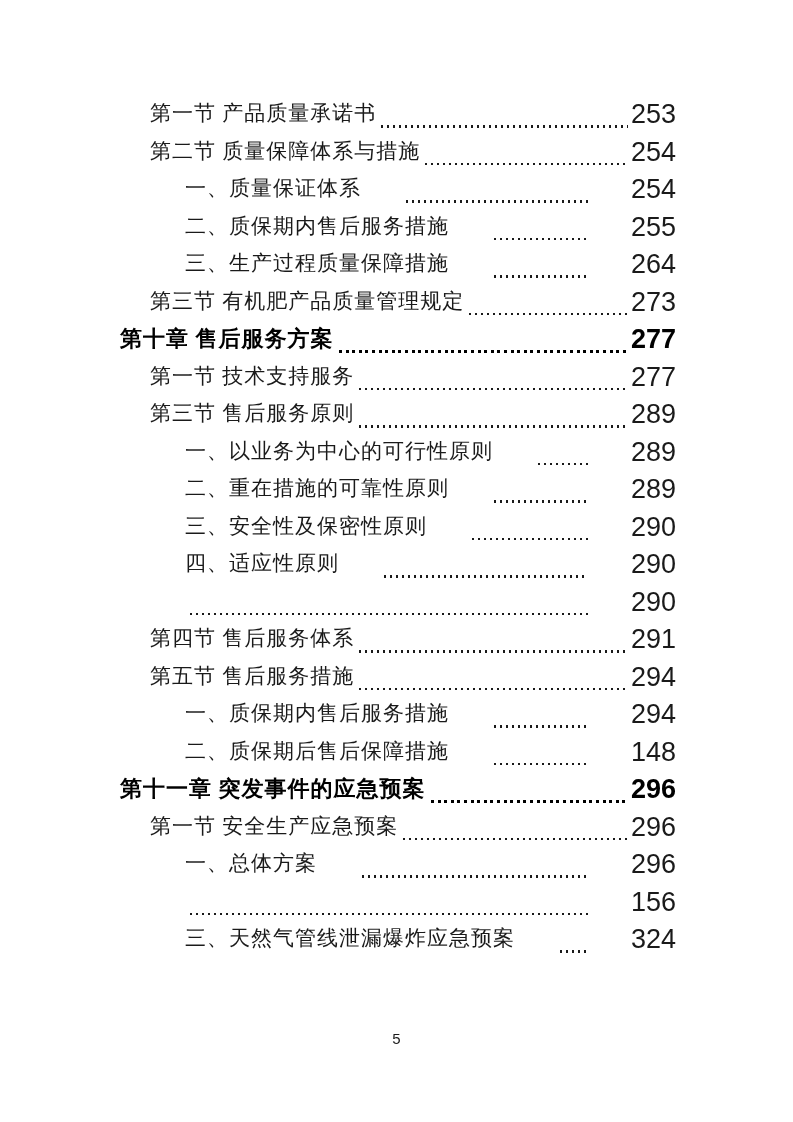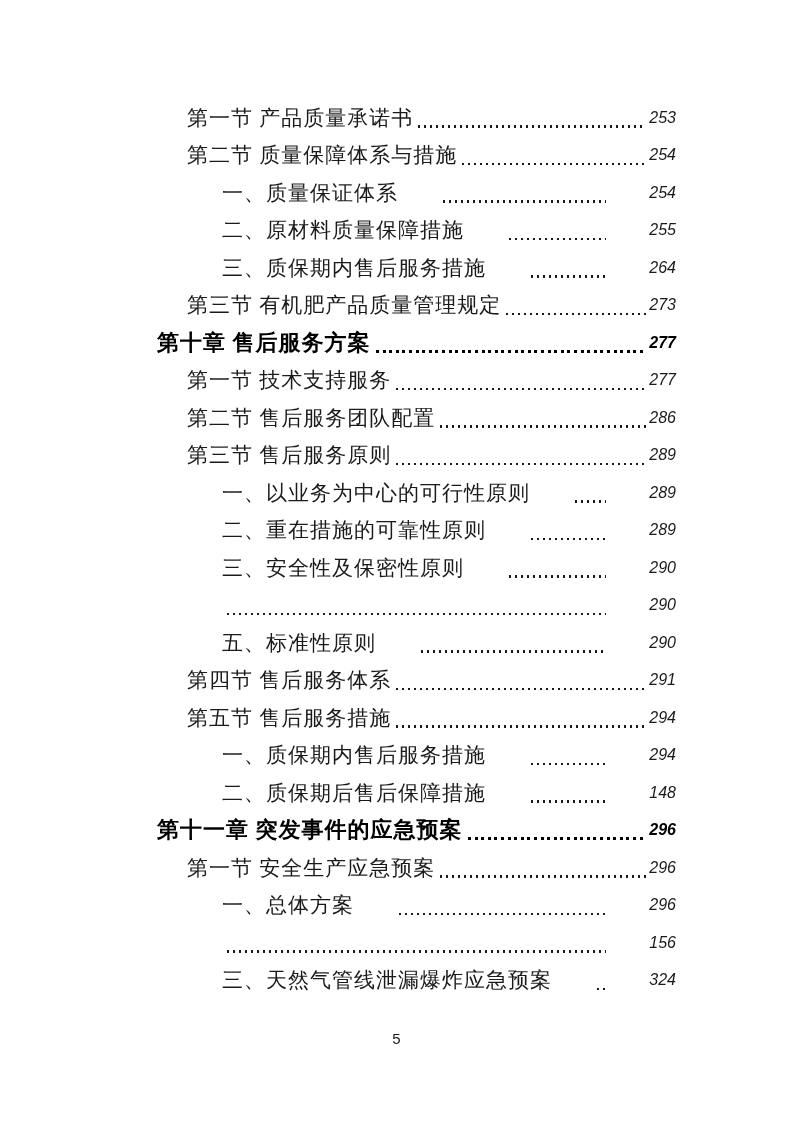--- a/index.html
+++ b/index.html
@@ -16,43 +16,41 @@
     overflow: hidden;
   }
   .toc {
     position: absolute;
     left: 120px;
     top: 99px;
     width: 556px;
   }
   .row {
     display: flex;
-    align-items: center;
+    align-items: flex-start;
     height: 37.5px;
     font-size: 21px;
     white-space: nowrap;
-    margin-left: 37px;
   }
   .row .label {
     flex: 0 0 auto;
     letter-spacing: 1px;
   }
   .row .leader {
     flex: 1 1 auto;
     height: 2.5px;
     align-self: flex-end;
     margin: 0 3px 9px 5px;
     background-image: repeating-linear-gradient(to right,
       #1a1a1a 0, #1a1a1a 2.4px, transparent 2.4px, transparent 6px);
   }
   .row .pagenum {
     flex: 0 0 auto;
     font-family: "Liberation Sans", sans-serif;
-    font-size: 16px;
-    font-style: italic;
+    font-size: 27px;
   }
   .row.section { padding-left: 30px; }
   .row.sub     { padding-left: 65px; gap: 40px; }
   .row.chapter {
     font-weight: bold;
     color: #000000;
     font-size: 22px;
   }
   .row.chapter .leader {
     height: 3px;
@@ -84,48 +82,43 @@
     <span class="label">第二节 质量保障体系与措施</span>
     <span class="leader"></span>
     <span class="pagenum">254</span>
   </div>
     <div class="row sub">
     <span class="label">一、质量保证体系</span>
     <span class="leader"></span>
     <span class="pagenum">254</span>
   </div>
     <div class="row sub">
-    <span class="label">二、原材料质量保障措施</span>
+    <span class="label">二、质保期内售后服务措施</span>
     <span class="leader"></span>
     <span class="pagenum">255</span>
   </div>
     <div class="row sub">
-    <span class="label">三、质保期内售后服务措施</span>
+    <span class="label">三、生产过程质量保障措施</span>
     <span class="leader"></span>
     <span class="pagenum">264</span>
   </div>
     <div class="row section">
     <span class="label">第三节 有机肥产品质量管理规定</span>
     <span class="leader"></span>
     <span class="pagenum">273</span>
   </div>
     <div class="row chapter">
     <span class="label">第十章 售后服务方案</span>
     <span class="leader"></span>
     <span class="pagenum">277</span>
   </div>
     <div class="row section">
     <span class="label">第一节 技术支持服务</span>
     <span class="leader"></span>
     <span class="pagenum">277</span>
-  </div>
-    <div class="row section">
-    <span class="label">第二节 售后服务团队配置</span>
-    <span class="leader"></span>
-    <span class="pagenum">286</span>
   </div>
     <div class="row section">
     <span class="label">第三节 售后服务原则</span>
     <span class="leader"></span>
     <span class="pagenum">289</span>
   </div>
     <div class="row sub">
     <span class="label">一、以业务为中心的可行性原则</span>
     <span class="leader"></span>
     <span class="pagenum">289</span>
@@ -134,25 +127,25 @@
     <span class="label">二、重在措施的可靠性原则</span>
     <span class="leader"></span>
     <span class="pagenum">289</span>
   </div>
     <div class="row sub">
     <span class="label">三、安全性及保密性原则</span>
     <span class="leader"></span>
     <span class="pagenum">290</span>
   </div>
     <div class="row sub">
+    <span class="label">四、适应性原则</span>
     <span class="leader"></span>
     <span class="pagenum">290</span>
   </div>
     <div class="row sub">
-    <span class="label">五、标准性原则</span>
     <span class="leader"></span>
     <span class="pagenum">290</span>
   </div>
     <div class="row section">
     <span class="label">第四节 售后服务体系</span>
     <span class="leader"></span>
     <span class="pagenum">291</span>
   </div>
     <div class="row section">
     <span class="label">第五节 售后服务措施</span>

